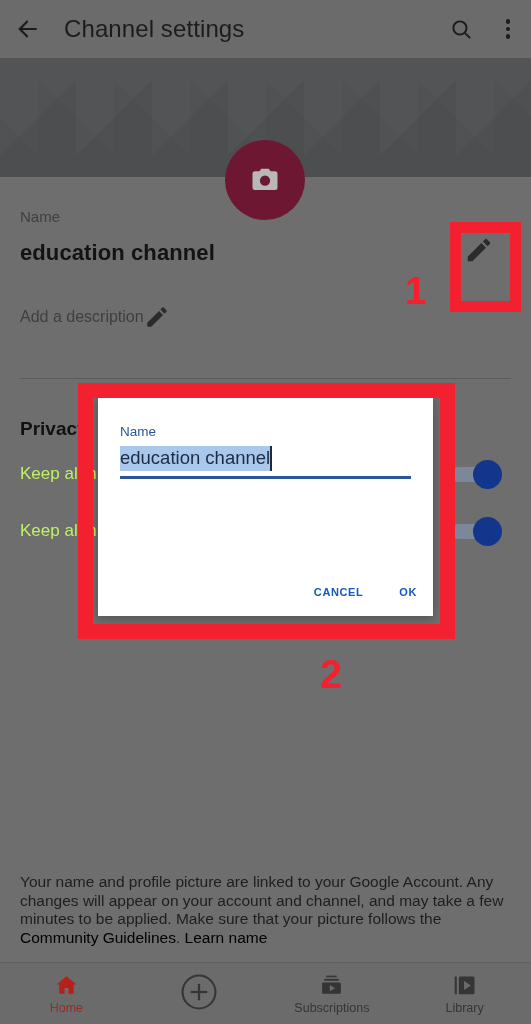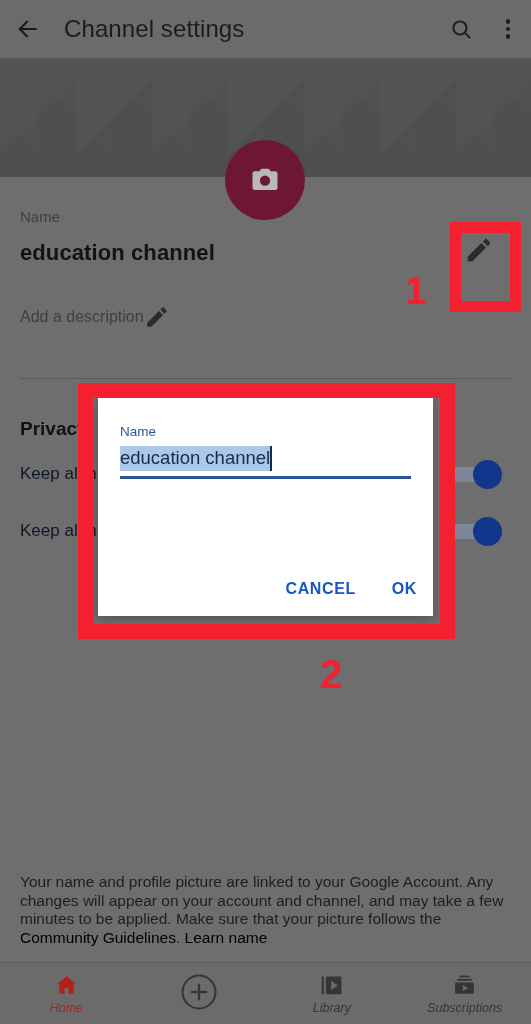--- a/index.html
+++ b/index.html
@@ -81,21 +81,21 @@
   #privacy-title {
     position: absolute; left: 20px; top: 418px;
     font-size: 19px; font-weight: bold; color: #111; text-align: center;
   }
   .privacy-row {
     position: absolute; left: 20px; width: 491px;
     display: flex; align-items: center; justify-content: space-between;
   }
   #privacy-row-1 { top: 463px; }
   #privacy-row-2 { top: 520px; }
-  .privacy-text { font-size: 17px; color: #0f172a; white-space: nowrap; }
+  .privacy-text { font-size: 17px; color: #bef264; white-space: nowrap; }
   .switch {
     position: relative; width: 56px; height: 22px;
     margin-right: 4px;
   }
   .switch .track {
     position: absolute; left: 0; top: 4px;
     width: 42px; height: 15px; border-radius: 8px;
     background: #7c8899;
   }
   .switch .thumb {
@@ -118,21 +118,21 @@
     width: 531px; height: 62px;
     background: #6b6b6b;
     border-top: 1px solid #5e5e5e;
     display: flex; align-items: center;
   }
   .nav-item {
     flex: 1; height: 62px;
     display: flex; flex-direction: column;
     align-items: center; justify-content: center; gap: 3px;
   }
-  .nav-label { font-size: 12.5px; color: #353535; font-style: italic; }
+  .nav-label { font-size: 12.5px; color: #353535; }
   .nav-item.active .nav-label { color: #9c2a23; }
 
   
   #dialog {
     position: absolute; left: 98px; top: 398px;
     width: 335px; height: 218px;
     background: #ffffff;
     box-shadow: 0 2px 10px rgba(0,0,0,.28);
     z-index: 30;
   }
@@ -152,21 +152,21 @@
   }
   #dlg-underline {
     position: absolute; left: 0; top: 30px;
     width: 291px; height: 2.6px; background: #2a5699;
   }
   #dlg-actions {
     position: absolute; right: 16px; bottom: 18px;
     display: flex; align-items: center; gap: 36px;
   }
   .dlg-btn {
-    font-size: 16px; font-weight: bold; color: #1558c0;
+    font-size: 11px; font-weight: bold; color: #1558c0;
     letter-spacing: .6px;
     text-align: center;
   }
 
   
   .anno-box {
     position: absolute; border: 15px solid #f32030;
     z-index: 40; pointer-events: none;
   }
   #anno-box-1 { left: 450px; top: 222px; width: 71px; height: 90px; border-width: 11px; }
@@ -265,34 +265,34 @@
     <div class="nav-item">
       <svg width="42" height="42" viewBox="0 0 24 24">
         <circle cx="12" cy="12" r="9.4" fill="none" stroke="#353535" stroke-width="1.2"></circle>
         <line x1="12" y1="7.3" x2="12" y2="16.7" stroke="#353535" stroke-width="1.3"></line>
         <line x1="7.3" y1="12" x2="16.7" y2="12" stroke="#353535" stroke-width="1.3"></line>
       </svg>
       <span class="nav-label"></span>
     </div>
     <div class="nav-item">
       <svg width="25" height="25" viewBox="0 0 24 24">
-        <path d="M2.6 3.4h2v17h-2z" fill="#353535"></path>
-        <rect x="6.6" y="3.4" width="15" height="17" rx="1.3" fill="#353535"></rect>
-        <path d="M11.6 7.6v8.6l6.6-4.3z" fill="#6b6b6b"></path>
-      </svg>
-      <span class="nav-label">Library</span>
-    </div>
-    <div class="nav-item">
-      <svg width="25" height="25" viewBox="0 0 24 24">
         <rect x="7" y="2.5" width="10" height="1.6" fill="#353535"></rect>
         <rect x="5" y="5.6" width="14" height="1.8" fill="#353535"></rect>
         <rect x="3" y="9" width="18" height="11" rx="1.4" fill="#353535"></rect>
         <path d="M10.4 11.6v6l5-3z" fill="#6b6b6b"></path>
       </svg>
       <span class="nav-label">Subscriptions</span>
+    </div>
+    <div class="nav-item">
+      <svg width="25" height="25" viewBox="0 0 24 24">
+        <path d="M2.6 3.4h2v17h-2z" fill="#353535"></path>
+        <rect x="6.6" y="3.4" width="15" height="17" rx="1.3" fill="#353535"></rect>
+        <path d="M11.6 7.6v8.6l6.6-4.3z" fill="#6b6b6b"></path>
+      </svg>
+      <span class="nav-label">Library</span>
     </div>
   </div>
 
   <div id="dialog">
     <div id="dlg-name-label">Name</div>
     <div id="dlg-input-wrap">
       <span id="dlg-input-text">education channel</span>
       <div id="dlg-underline"></div>
     </div>
     <div id="dlg-actions">

